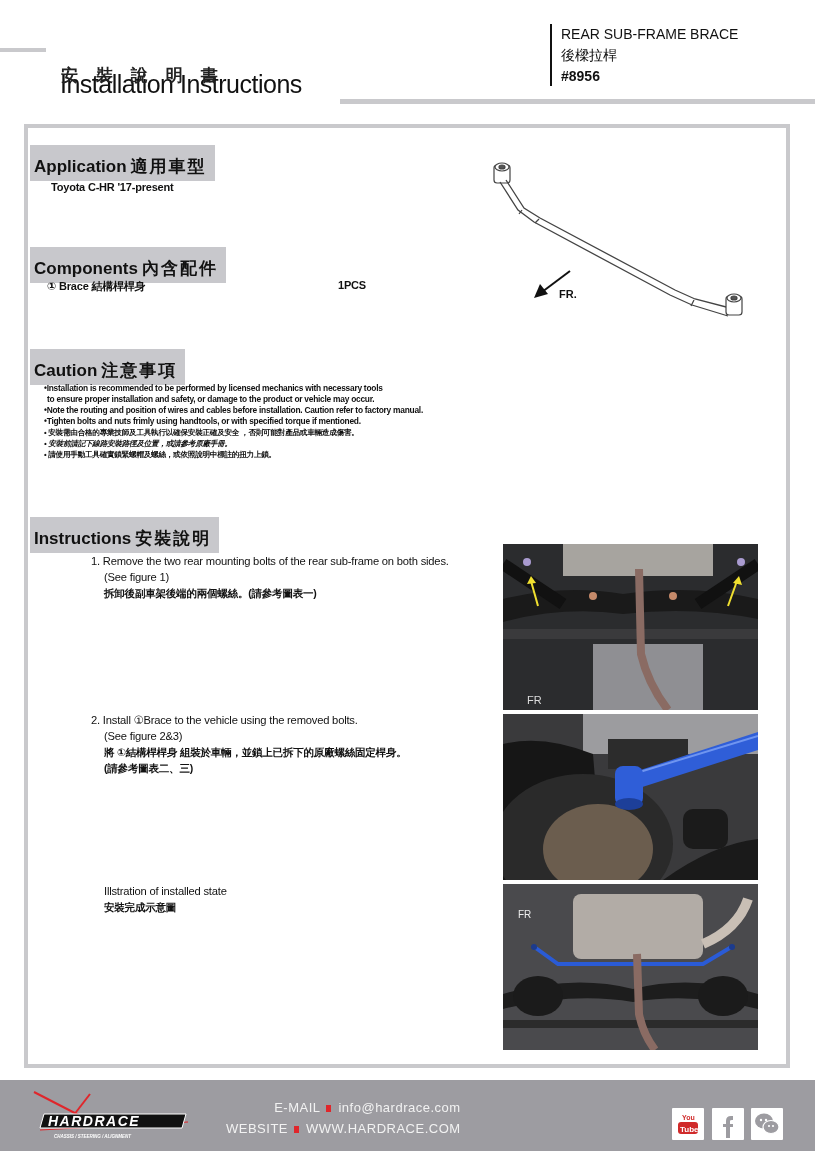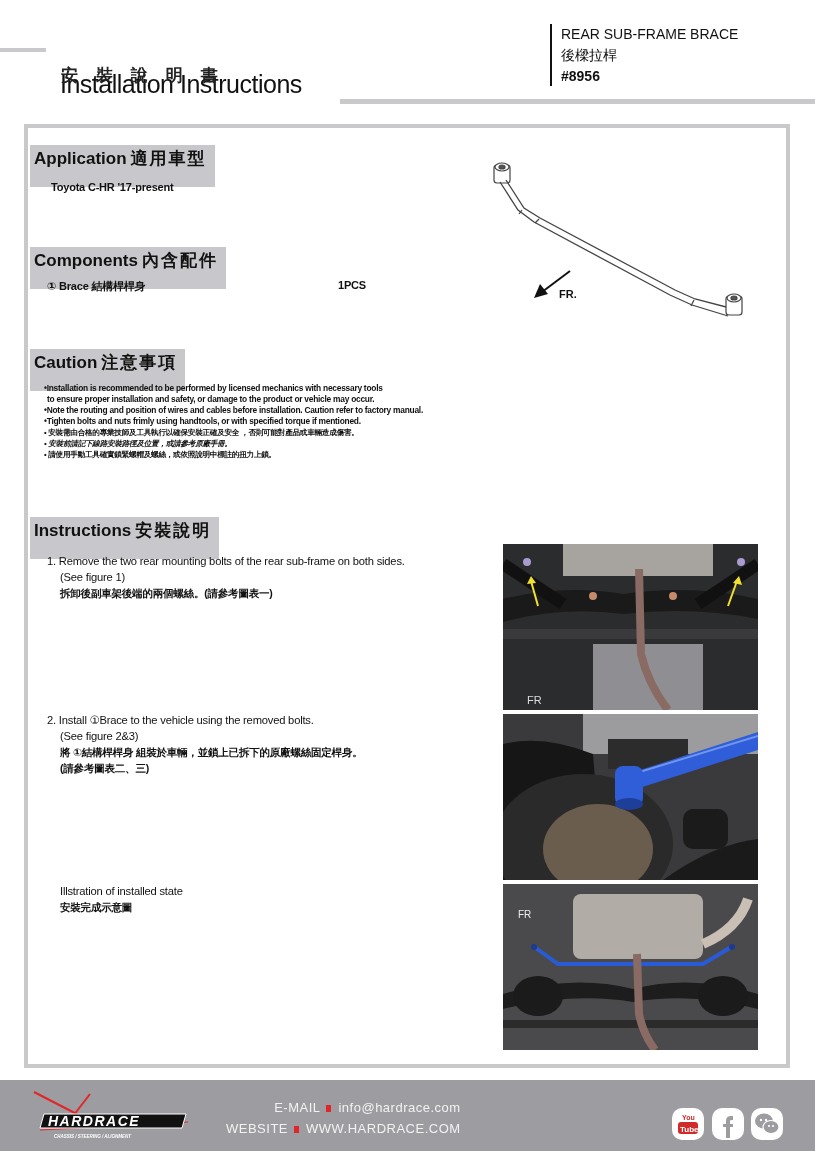--- a/index.html
+++ b/index.html
@@ -11,45 +11,45 @@
   .hdr-title { position: absolute; left: 60px; top: 30px; font-size: 25px; font-weight: normal; letter-spacing: -0.5px; color: #111; margin-top: 40px; }
   .hdr-subtitle { position: absolute; left: 61px; top: 64px; font-size: 17px; font-weight: bold; letter-spacing: 6px; font-family: "DejaVu Serif", serif; color: #222; }
   .hdr-vbar { position: absolute; left: 550px; top: 24px; width: 2px; height: 62px; background: #111; }
   .hdr-product { position: absolute; left: 561px; top: 24px; font-size: 14px; line-height: 21px; color: #111; }
   .hdr-product div { white-space: nowrap; }
   .hdr-line-right { position: absolute; left: 340px; top: 99px; width: 475px; height: 5px; background: #c9c9cc; }
 
   
   .frame { position: absolute; left: 24px; top: 124px; width: 766px; height: 944px; border: 4px solid #c9c9cc; background: #fff; }
 
-  .sec-head { position: absolute; left: 30px; height: 42px; background: #c8c8cc; padding: 0 8px 0 4px; font-size: 17px; font-weight: bold; line-height: 26px; white-space: nowrap; color: #111; }
+  .sec-head { position: absolute; left: 30px; height: 36px; background: #c8c8cc; padding: 8px 8px 0 4px; font-size: 17px; font-weight: bold; line-height: 26px; white-space: nowrap; color: #111; }
   .sec-head .zh { font-family: "DejaVu Serif", serif; letter-spacing: 2px; margin-left: 4px; }
 
   .txt { position: absolute; font-size: 11px; font-weight: bold; white-space: nowrap; color: #111; letter-spacing: -0.2px; }
   .caution-list { position: absolute; left: 44px; top: 383px; font-size: 8.4px; font-weight: bold; line-height: 11px; color: #111; letter-spacing: -0.25px; }
   .caution-list div { white-space: nowrap; }
 
   .step { position: absolute; left: 47px; font-size: 11.2px; line-height: 16px; color: #111; letter-spacing: -0.2px; }
-  .step div { white-space: nowrap; }
+  .step div { white-space: nowrap; margin-left: 44px; }
   .step .indent { padding-left: 13px; }
   .step .zh { font-weight: bold; font-size: 10.5px; }
 
   
   .diagram { position: absolute; left: 480px; top: 150px; width: 290px; height: 180px; }
 
   
   .photo { position: absolute; left: 503px; width: 255px; overflow: hidden; }
   .photo svg { display: block; }
 
   
   .footer { position: absolute; left: 0; top: 1080px; width: 815px; height: 71px; background: #9d9ca1; }
   .logo { position: absolute; left: 30px; top: 10px; width: 160px; height: 52px; }
   .contact { position: absolute; left: 226px; top: 17px; font-size: 13px; line-height: 21px; color: #f2f2f2; letter-spacing: 0.5px; text-align: right; }
   .contact .dot { display: inline-block; width: 5px; height: 7px; background: #e0262b; margin: 0 7px 0 6px; vertical-align: 0px; }
-  .social { position: absolute; top: 1108px; width: 32px; height: 32px; background: #fff; border-radius: 10px; }
+  .social { position: absolute; top: 1108px; width: 32px; height: 32px; background: #fff; border-radius: 1px; }
 </style>
 </head>
 <body>
 
 <div class="hdr-line-left"></div>
 <div class="hdr-title">Installation Instructions</div>
 <div class="hdr-subtitle">安 裝 說 明 書</div>
 <div class="hdr-vbar"></div>
 <div class="hdr-product">
   <div>REAR SUB-FRAME BRACE</div>

